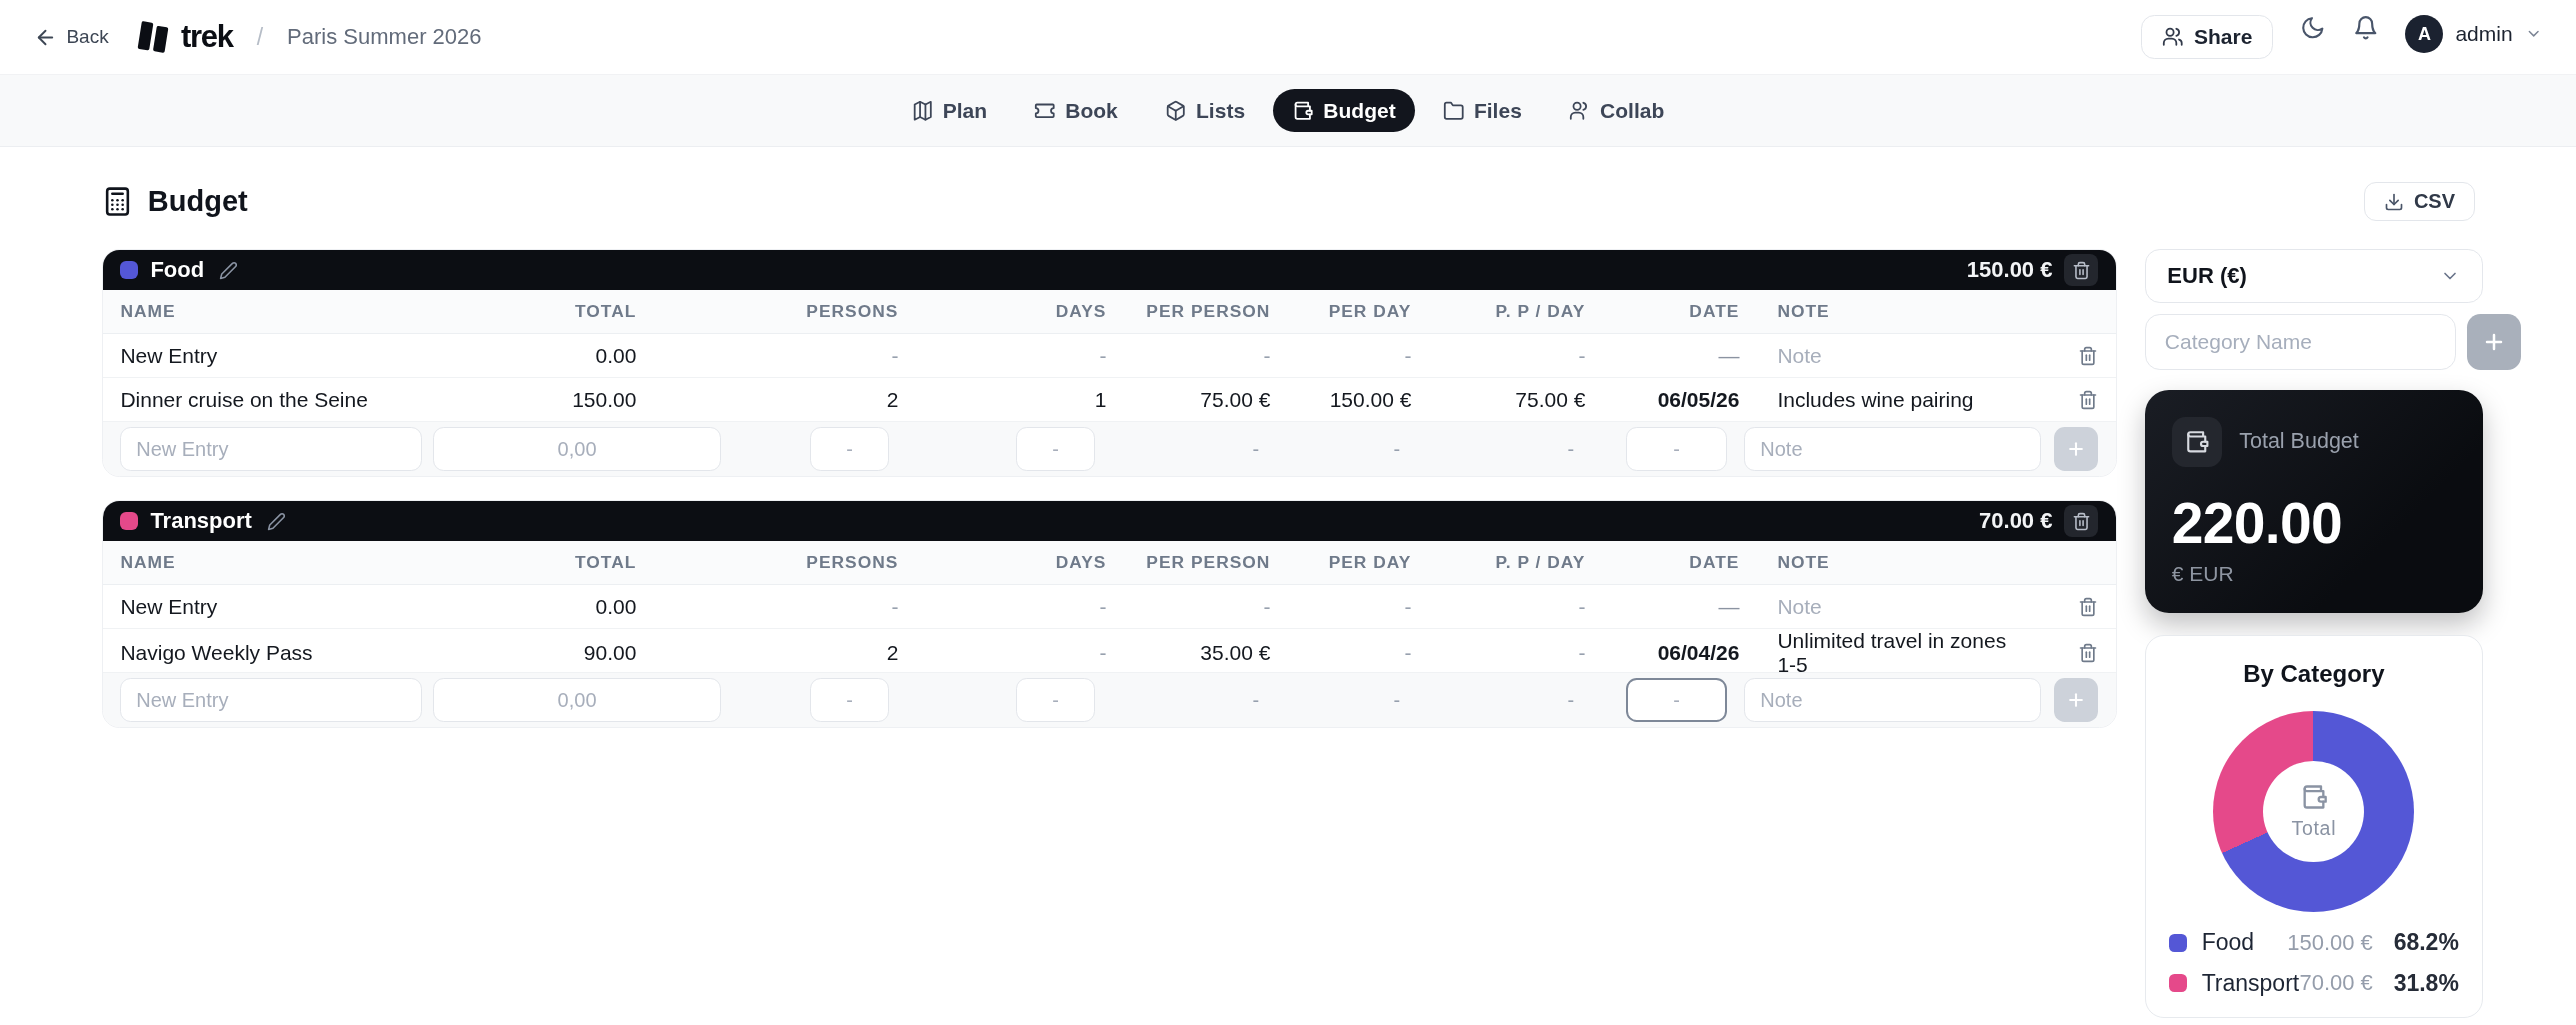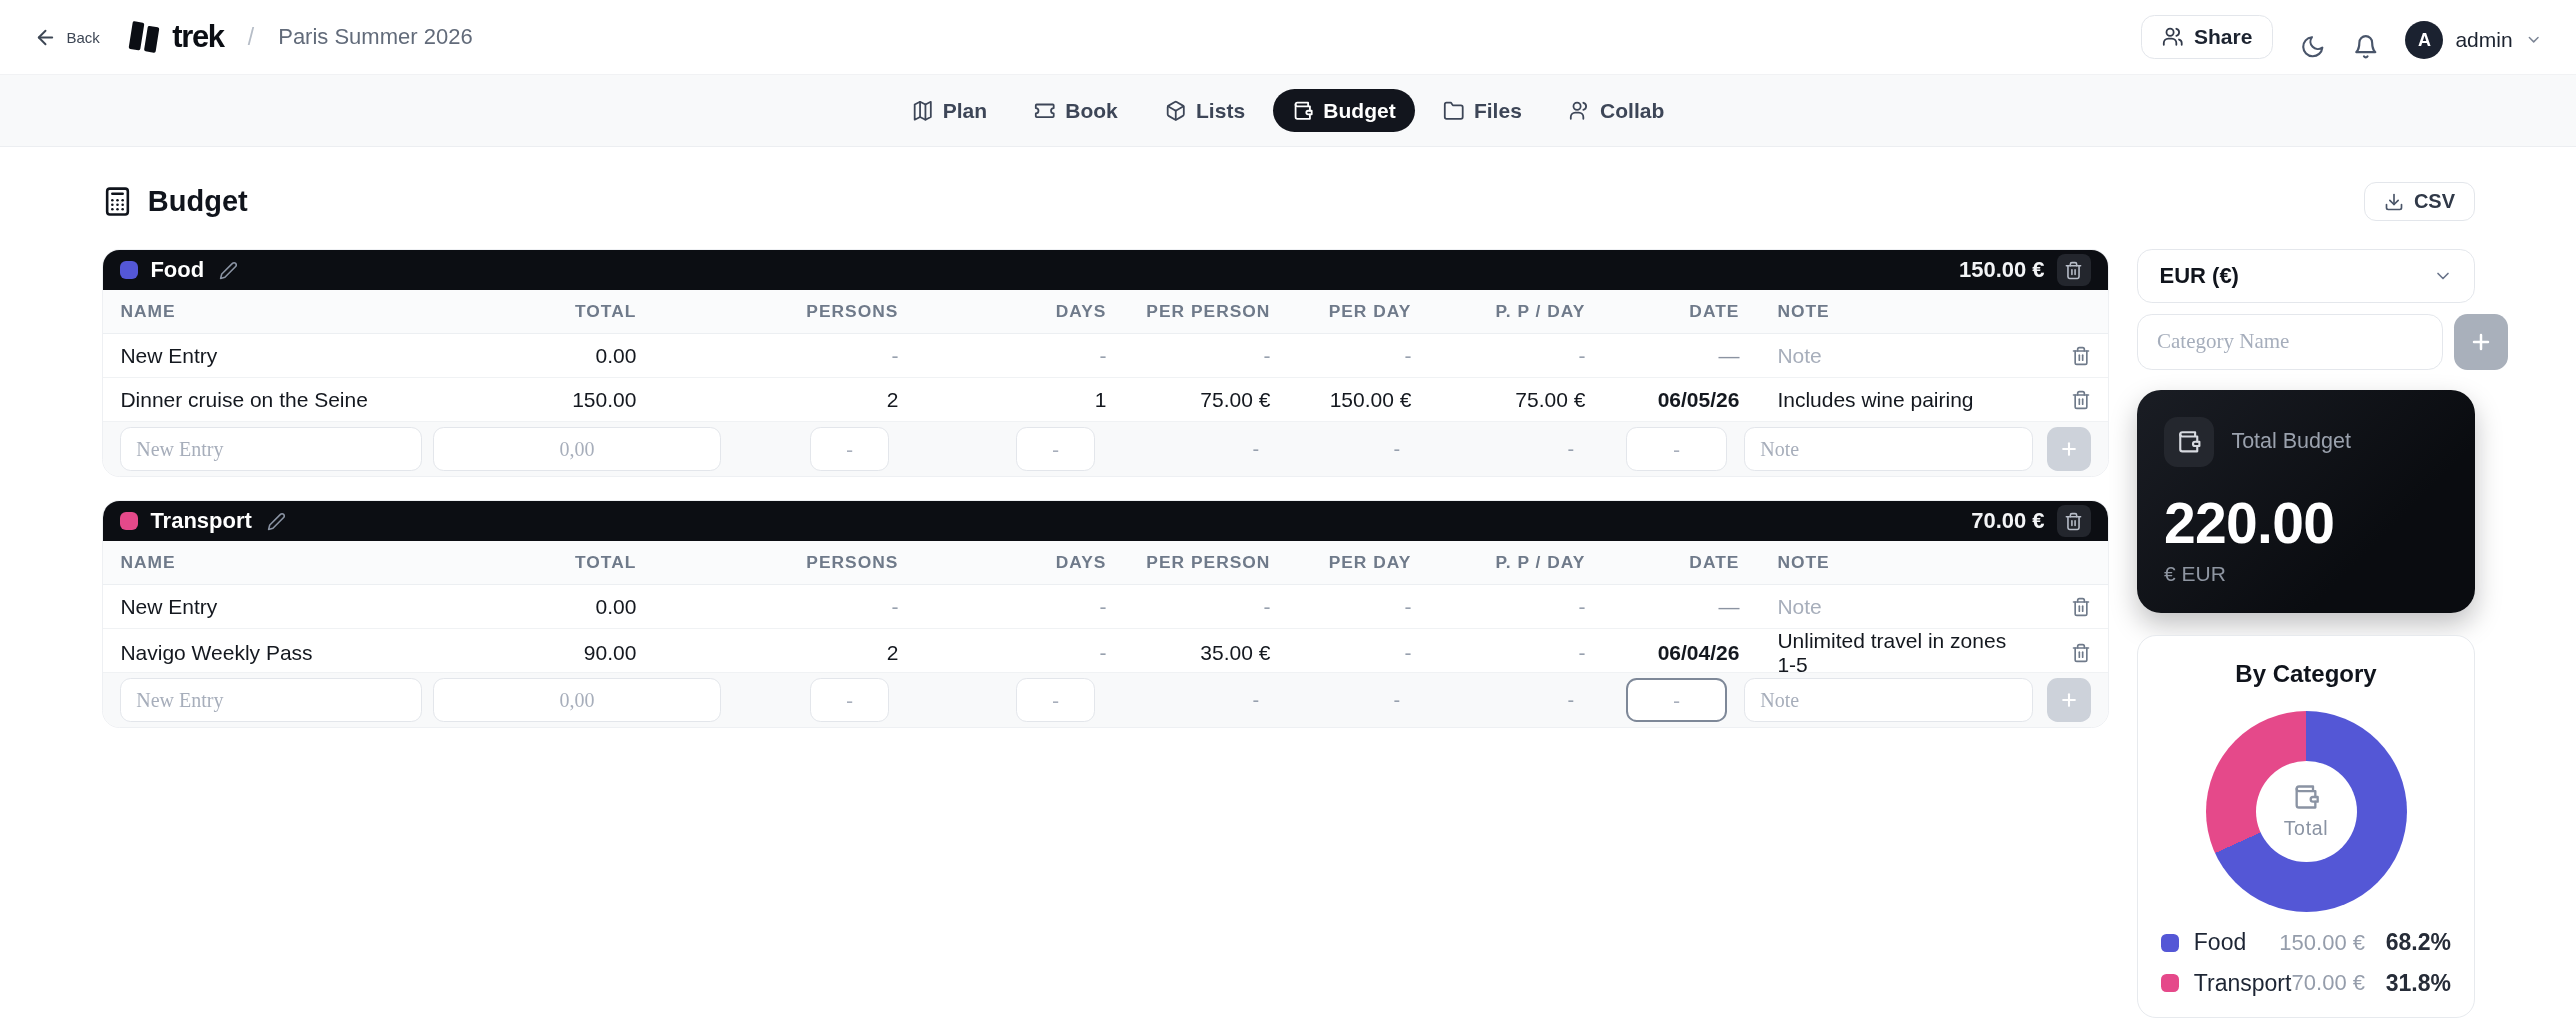--- a/index.html
+++ b/index.html
@@ -1,31 +1,31 @@
 <!DOCTYPE html>
 <html style="font-size:10.7px"><head>
 <meta charset="utf-8">
 <style>
   * { margin:0; padding:0; box-sizing:border-box; }
   html,body { width:2576px; height:1025px; background:#ffffff; overflow:hidden;
     font-family:"Liberation Sans", sans-serif; color:#10141c; }
   svg { display:block; }
   button { font-family:inherit; cursor:pointer; border:none; background:none; }
-  input { font-family:Liberation Serif, serif; outline:none; }
+  input { font-family:Liberation Sans, sans-serif; outline:none; }
 
   
   .app-header { height:74px; display:flex; align-items:center; padding:0 34px; background:#fff; }
   .hdr-left { display:flex; align-items:center; gap:24px; }
-  .back-btn { display:flex; align-items:center; gap:9.4px; color:#3d4654; font-size:15px; font-weight:500; }
+  .back-btn { display:flex; align-items:center; gap:9.4px; color:#3d4654; font-size:19px; font-weight:500; }
   .back-btn svg { stroke:#3d4654; }
   .brand { display:flex; align-items:center; gap:9.4px; }
   .brand-text { font-size:31px; font-weight:800; letter-spacing:-1.3px; color:#0b0e14; }
   .crumb-sep { color:#b6bdc7; font-size:23px; }
   .trip-name { color:#626b7a; font-size:22px; font-weight:500; }
-  .hdr-right { margin-left:auto; display:flex; align-items:flex-end; gap:27px; }
+  .hdr-right { margin-left:auto; display:flex; align-items:flex-start; gap:27px; }
   .share-btn { display:flex; align-items:center; gap:10.7px; height:44px; padding:0 20px;
     border:1.3px solid #e3e6eb; border-radius:13.4px; font-size:21px; font-weight:600; color:#1c2330; background:#fff; }
   .icon-btn { color:#49556a; }
   .avatar-group { display:flex; align-items:center; gap:12px; }
   .avatar { width:38px; height:38px; border-radius:50%; background:#1b2230; color:#fff;
     display:flex; align-items:center; justify-content:center; font-size:18px; font-weight:700; }
   .user-name { font-size:21px; font-weight:500; color:#1c2330; }
 
   
   .nav-strip { height:73px; background:#f8f9fa; border-top:1.3px solid #f1f2f4; border-bottom:1.3px solid #eceef1;

